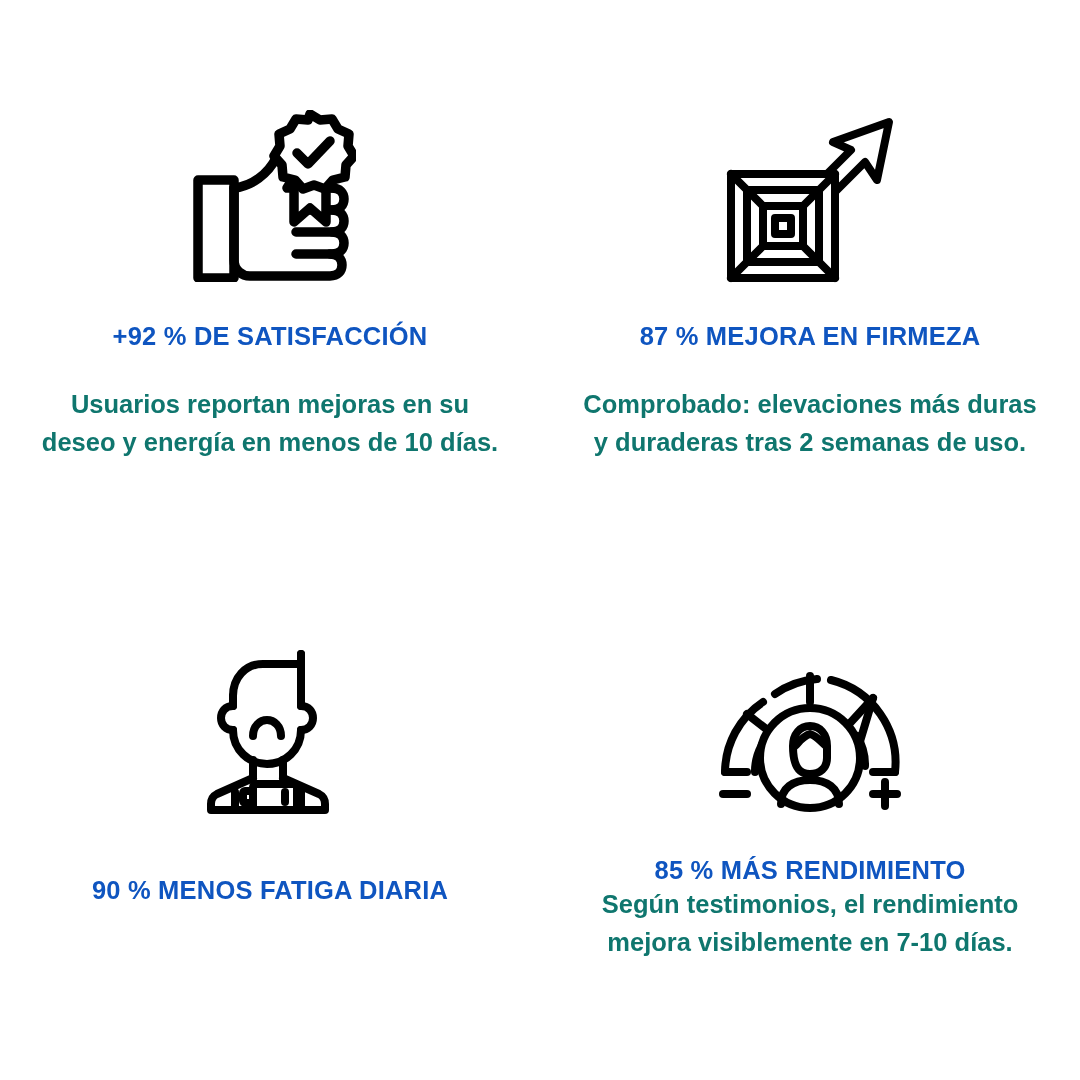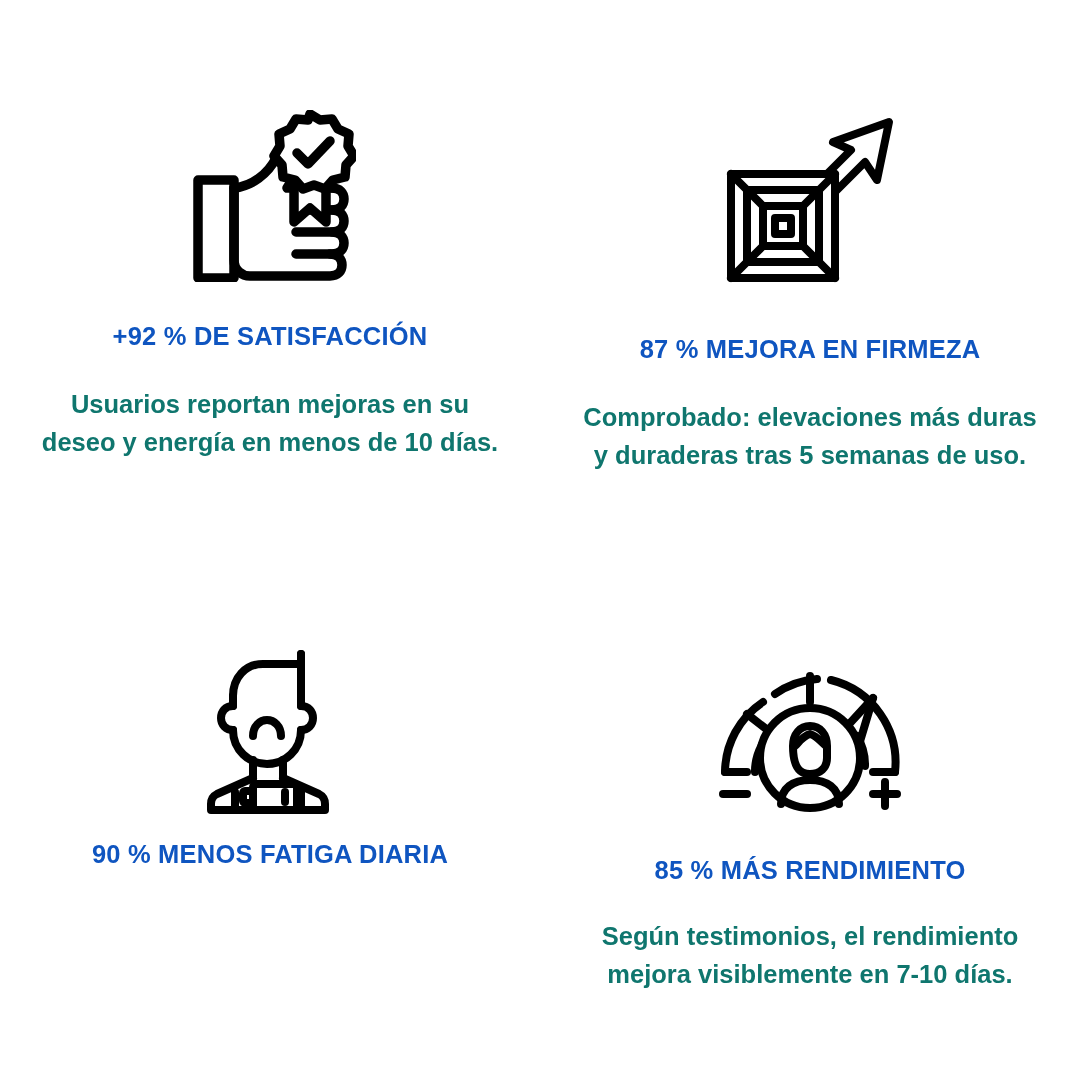--- a/index.html
+++ b/index.html
@@ -46,30 +46,30 @@
     line-height:38px;
     text-align:center;
     white-space:pre-line;
   }
   
   .c1 .icon-wrap{margin-top:4px;}
   .c1 .heading{margin-top:40px;}
   .c1 .body{margin-top:34px;width:470px;}
 
   .c2 .icon-wrap{margin-top:6px;}
-  .c2 .heading{margin-top:51px;}
+  .c2 .heading{margin-top:38px;}
   .c2 .body{margin-top:34px;width:470px;}
 
   .c3 .icon-wrap{margin-top:0;}
-  .c3 .heading{margin-top:26px;}
+  .c3 .heading{margin-top:62px;}
   .c3 .body{margin-top:32px;width:470px;}
 
   .c4 .icon-wrap{margin-top:0;}
   .c4 .heading{margin-top:42px;}
-  .c4 .body{margin-top:32px;width:490px;}
+  .c4 .body{width:490px;}
 
   .row2{padding-top:52px;}
 </style>
 </head>
 <body>
 
 <div class="grid">
 
   <div class="cell c1 r1">
     <div class="icon-wrap">
@@ -106,21 +106,21 @@
 
         <rect x="6" y="58" width="104" height="104" fill="#fff"></rect>
         <rect x="22" y="74" width="72" height="72" fill="#fff"></rect>
         <rect x="38" y="90" width="40" height="40" fill="#fff"></rect>
         <rect x="50" y="102" width="16" height="16" fill="#fff"></rect>
 
         <path d="M6 58 L38 90 M110 58 L78 90 M6 162 L38 130 M110 162 L78 130"></path>
       </svg>
     </div>
     <div class="heading">87 % MEJORA EN FIRMEZA</div>
-    <div class="body">Comprobado: elevaciones más duras y duraderas tras 5 semanas de uso.</div>
+    <div class="body">Comprobado: elevaciones más duras y duraderas tras 2 semanas de uso.</div>
   </div>
 
   <div class="cell c3">
     <div class="row2" style="height:52px"></div>
     <div class="icon-wrap">
       <svg width="130" height="164" viewBox="0 0 130 164" fill="none" stroke="#000000" stroke-width="8" stroke-linecap="round" stroke-linejoin="round">
 
         <path d="M28 46 C28 28 40 14 58 14 L96 14 L96 4"></path>
         <path d="M96 4 L96 56"></path>
 

